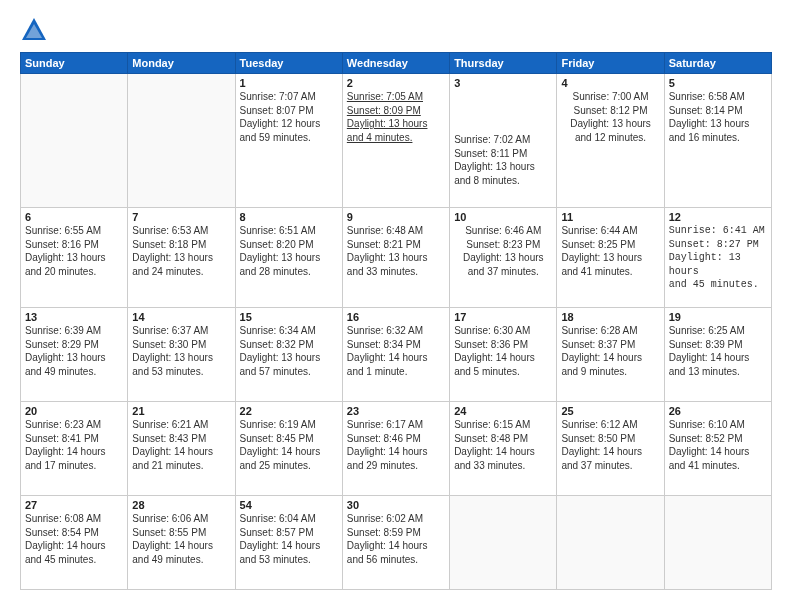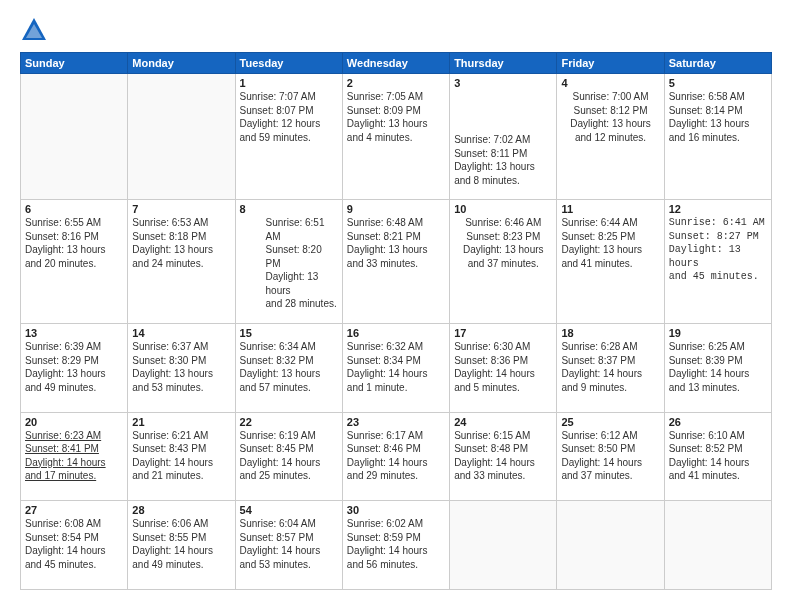--- a/index.html
+++ b/index.html
@@ -140,21 +140,21 @@
           <td class="empty"></td>
           <td>
             <span class="day-number">1</span>
             <div class="day-info" style="white-space: pre-line;">Sunrise: 7:07 AM
 Sunset: 8:07 PM
 Daylight: 12 hours
 and 59 minutes.</div>
           </td>
           <td>
             <span class="day-number">2</span>
-            <div class="day-info" style="white-space: pre-line;">Sunrise: 7:05 AM
+            <div class="day-info" style="white-space: pre-line; text-decoration: underline;">Sunrise: 7:05 AM
 Sunset: 8:09 PM
 Daylight: 13 hours
 and 4 minutes.</div>
           </td>
           <td>
             <span class="day-number">3</span>
             <div class="day-info" style="white-space: pre-line; margin-top: 44px;">Sunrise: 7:02 AM
 Sunset: 8:11 PM
 Daylight: 13 hours
 and 8 minutes.</div>
@@ -184,21 +184,21 @@
           </td>
           <td>
             <span class="day-number">7</span>
             <div class="day-info" style="white-space: pre-line;">Sunrise: 6:53 AM
 Sunset: 8:18 PM
 Daylight: 13 hours
 and 24 minutes.</div>
           </td>
           <td>
             <span class="day-number">8</span>
-            <div class="day-info" style="white-space: pre-line; margin-left: 26px;">Sunrise: 6:51 AM
+            <div class="day-info" style="white-space: pre-line;">Sunrise: 6:51 AM
 Sunset: 8:20 PM
 Daylight: 13 hours
 and 28 minutes.</div>
           </td>
           <td>
             <span class="day-number">9</span>
             <div class="day-info" style="white-space: pre-line;">Sunrise: 6:48 AM
 Sunset: 8:21 PM
 Daylight: 13 hours
 and 33 minutes.</div>
@@ -272,21 +272,21 @@
             <span class="day-number">19</span>
             <div class="day-info" style="white-space: pre-line;">Sunrise: 6:25 AM
 Sunset: 8:39 PM
 Daylight: 14 hours
 and 13 minutes.</div>
           </td>
         </tr>
         <tr>
           <td>
             <span class="day-number">20</span>
-            <div class="day-info" style="white-space: pre-line; text-decoration: underline;">Sunrise: 6:23 AM
+            <div class="day-info" style="white-space: pre-line;">Sunrise: 6:23 AM
 Sunset: 8:41 PM
 Daylight: 14 hours
 and 17 minutes.</div>
           </td>
           <td>
             <span class="day-number">21</span>
             <div class="day-info" style="white-space: pre-line;">Sunrise: 6:21 AM
 Sunset: 8:43 PM
 Daylight: 14 hours
 and 21 minutes.</div>

